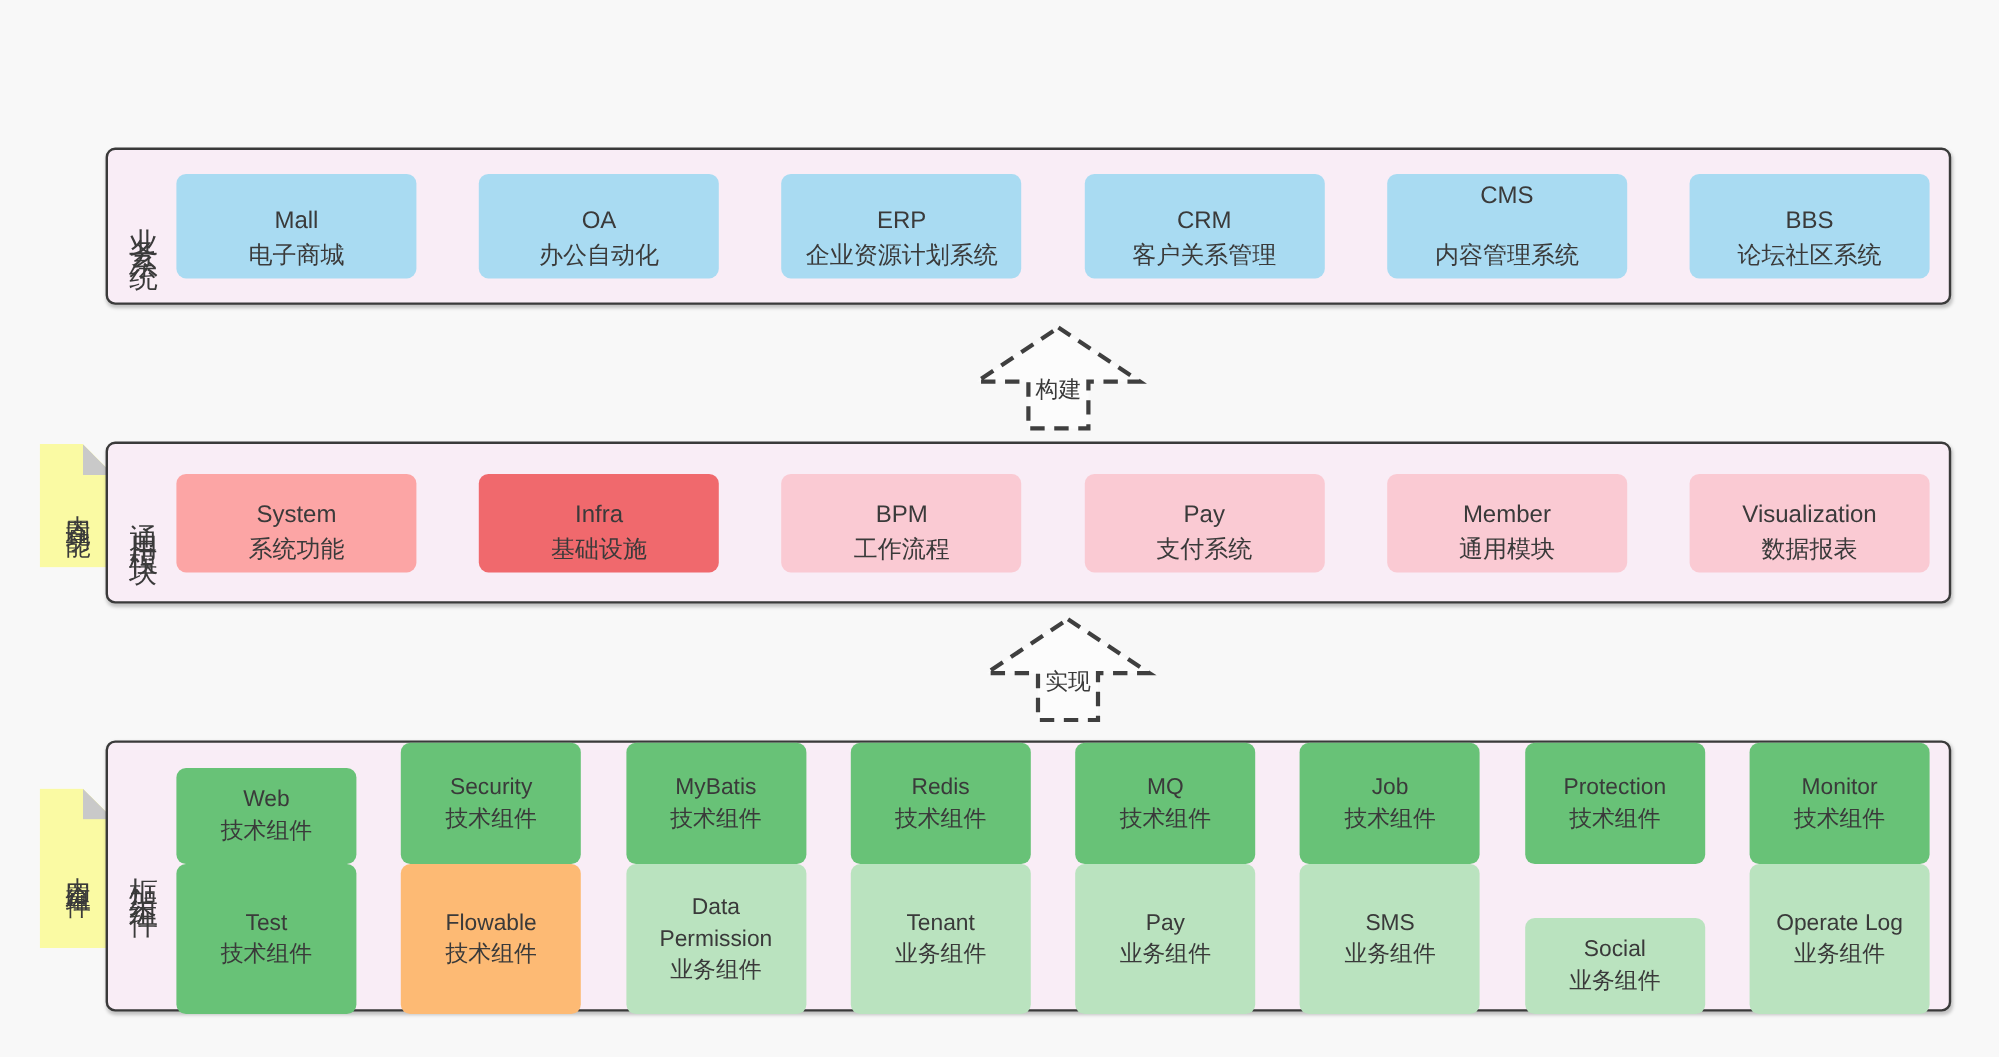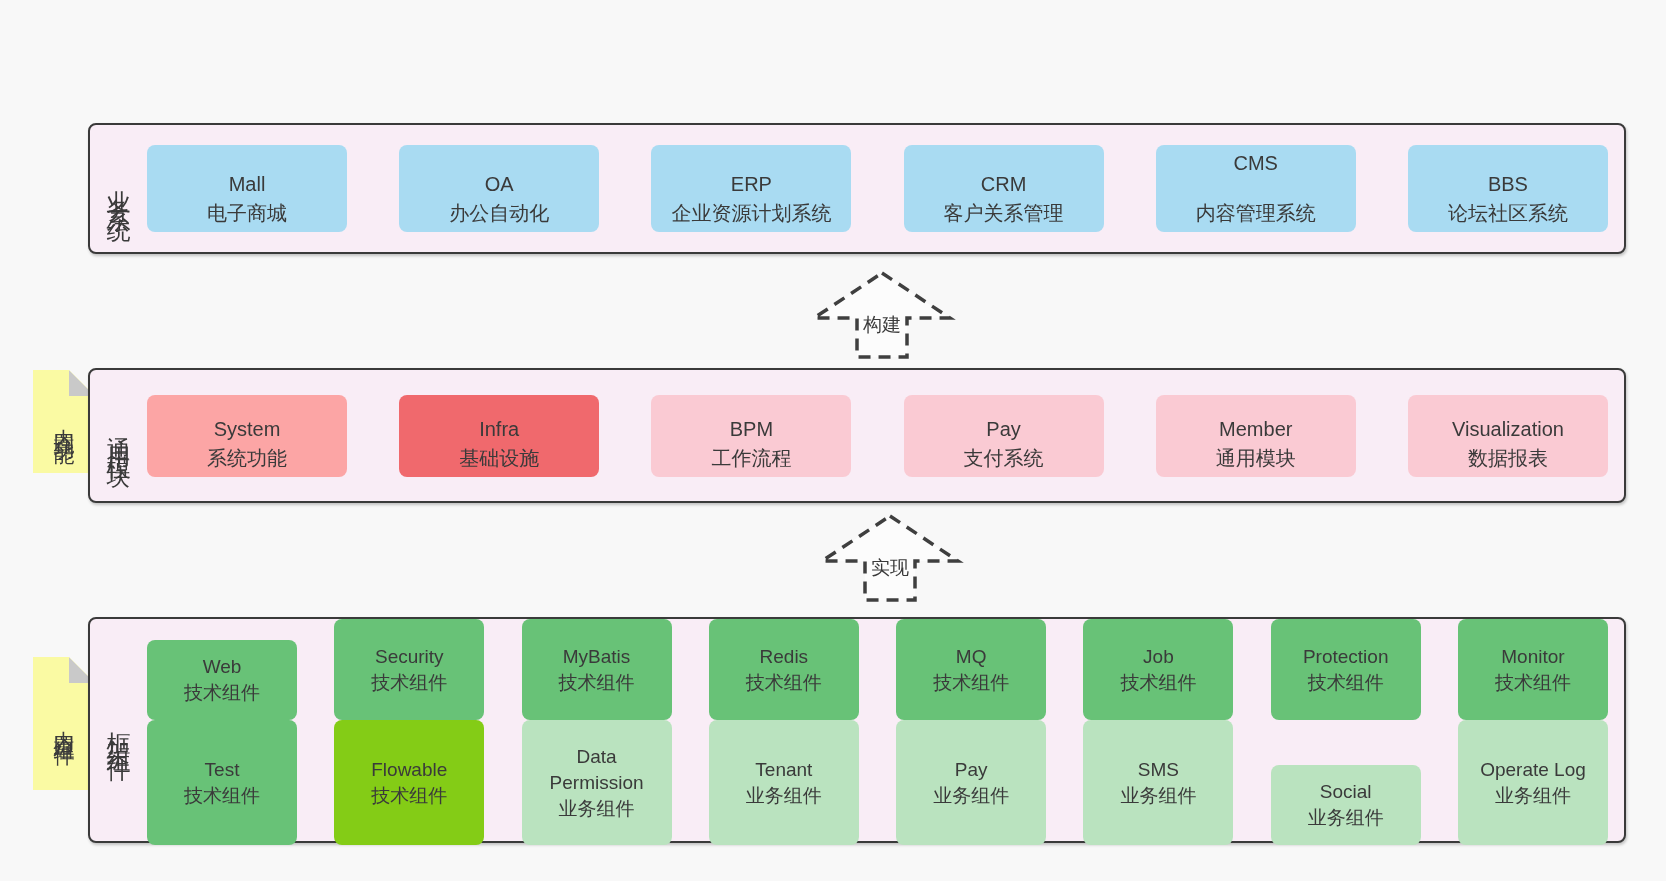--- a/index.html
+++ b/index.html
@@ -226,21 +226,21 @@
           <div class="box" style="background: rgb(104, 194, 119);">
             <div class="box-name">Monitor</div>
             <div class="box-desc">技术组件</div>
           </div>
         </div>
       <div class="band-row">
           <div class="box" style="background: rgb(104, 194, 119);">
             <div class="box-name">Test</div>
             <div class="box-desc">技术组件</div>
           </div>
-          <div class="box" style="background: #84cc16;">
+          <div class="box" style="background: #fdba74;">
             <div class="box-name">Flowable</div>
             <div class="box-desc">技术组件</div>
           </div>
           <div class="box" style="background: rgb(186, 227, 191);">
             <div class="box-name">Data Permission</div>
             <div class="box-desc">业务组件</div>
           </div>
           <div class="box" style="background: rgb(186, 227, 191);">
             <div class="box-name">Tenant</div>
             <div class="box-desc">业务组件</div>

